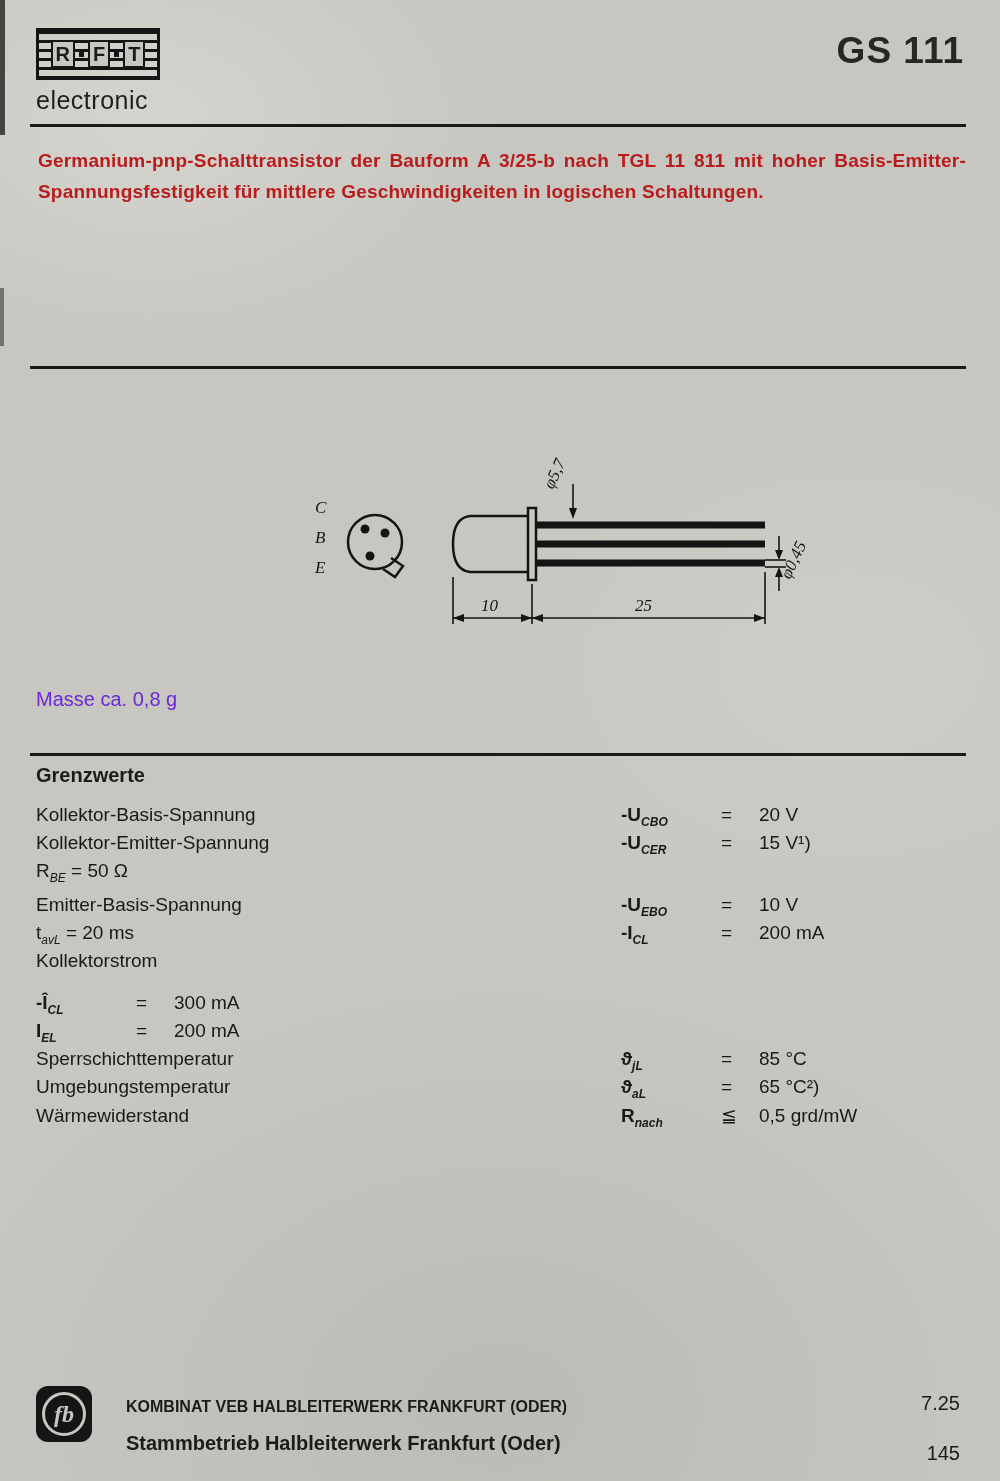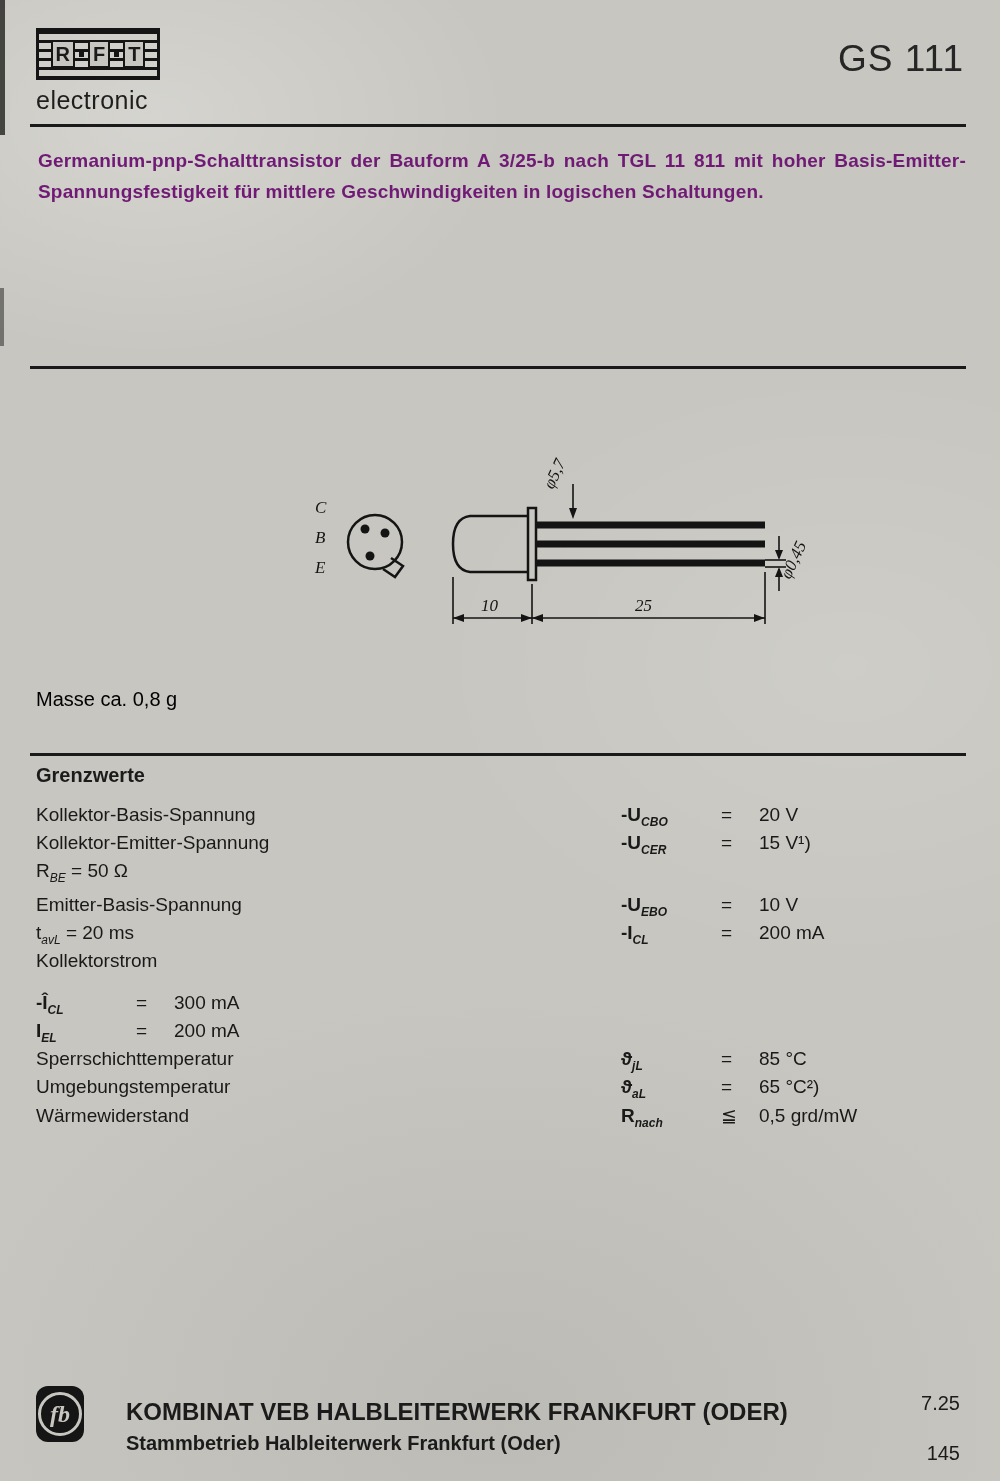--- a/index.html
+++ b/index.html
@@ -27,64 +27,64 @@
     border:3px solid #151515;
     background:repeating-linear-gradient(to bottom, #151515 0 3px, transparent 3px 9px);
     display:flex; align-items:center; justify-content:center; gap:4px;
   }
   .logo-letter {
     background:#c7c6c0; border:2px solid #151515;
     font-weight:bold; font-size:20px; line-height:1; padding:2px 3px;
   }
   .logo-dot { width:5px; height:5px; background:#151515; }
   .brand-sub { left:36px; top:86px; font-size:25px; letter-spacing:0.5px; color:#1e1e1e; }
-  .part-number { right:36px; top:30px; font-size:37px; font-weight:normal; letter-spacing:1px; color:#262626;margin-top:8px; }
+  .part-number { right:36px; top:30px; font-size:37px; font-weight:bold; letter-spacing:1px; color:#262626; }
 
   .rule { left:30px; width:936px; height:3px; background:#1a1a1a; }
   #rule1 { top:124px; }
   #rule2 { top:366px; }
   #rule3 { top:753px; }
 
   .description {
     left:38px; top:146px; width:928px;
     font-size:19px; font-weight:bold; line-height:1.62;
-    text-align:justify; letter-spacing:0.2px; color:#701a75;
+    text-align:justify; letter-spacing:0.2px; color:#b91c1c;
   }
 
   .drawing { left:285px; top:432px; width:555px; height:215px; }
   .ln { fill:none; stroke:#141414; stroke-width:2.5; }
   .ln-thin line { stroke:#141414; stroke-width:1.6; }
   .dtext { font-family:"Liberation Serif", serif; font-style:italic; font-size:17px; fill:#141414; }
 
-  .mass-note { left:36px; top:688px; font-size:20px; color:#000000; }
+  .mass-note { left:36px; top:688px; font-size:20px; color:#6d28d9; }
 
   .section-title { left:36px; top:764px; font-size:20px; font-weight:bold; }
 
   .limits { left:36px; top:804px; width:930px; font-size:19px; color:#191919; }
   .lim-row { display:flex; align-items:baseline; height:28px; }
   .lim-row.gap-sm { margin-top:6px;justify-content:center; }
   .lim-row.gap-md { margin-top:14px; }
   .lim-left { width:585px; }
   .lim-sym { width:100px; font-weight:bold; }
   .lim-rel { width:38px; }
   .lim-val { flex:1; }
   sub { font-size:12px;font-style:italic; }
 
   
   .mfg-logo {
-    left:36px; top:1386px; width:48px; height:56px;
+    left:36px; top:1386px; width:56px; height:56px;
     background:#151515; border-radius:12px;
     display:flex; align-items:center; justify-content:center;
   }
   .mfg-logo-ring {
     width:44px; height:44px; border:3px solid #c7c6c0; border-radius:50%;
     display:flex; align-items:center; justify-content:center;
   }
   .mfg-logo-text { color:#c7c6c0; font-family:"Liberation Serif", serif; font-style:italic; font-size:24px; font-weight:bold; }
-  .company1 { left:126px; top:1398px; font-size:24px; font-weight:bold; }
+  .company1 { left:126px; top:1398px; font-size:16px; font-weight:bold; }
   .company2 { left:126px; top:1432px; font-size:20px; font-weight:bold; }
   .date-code { right:40px; top:1392px; font-size:20px; }
   .page-number { right:40px; top:1442px; font-size:20px; }
 </style>
 </head>
 <body>
 
 <div class="abs edge1"></div>
 <div class="abs edge2"></div>
 

